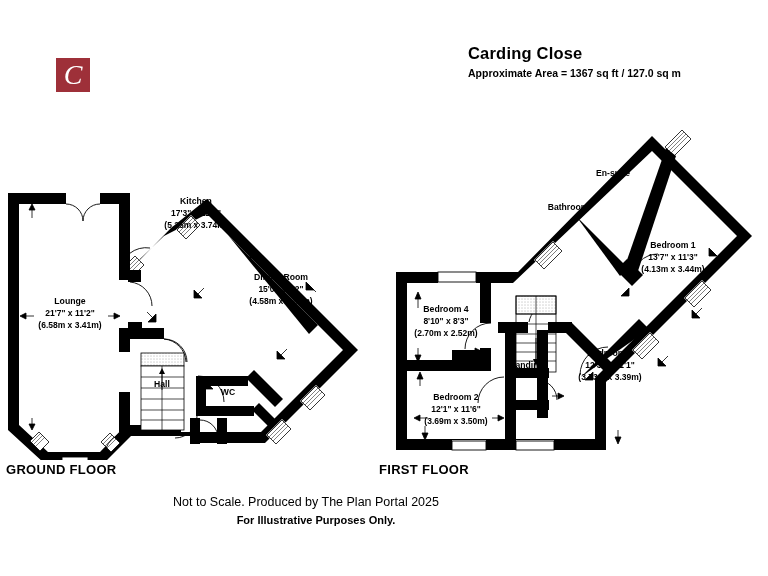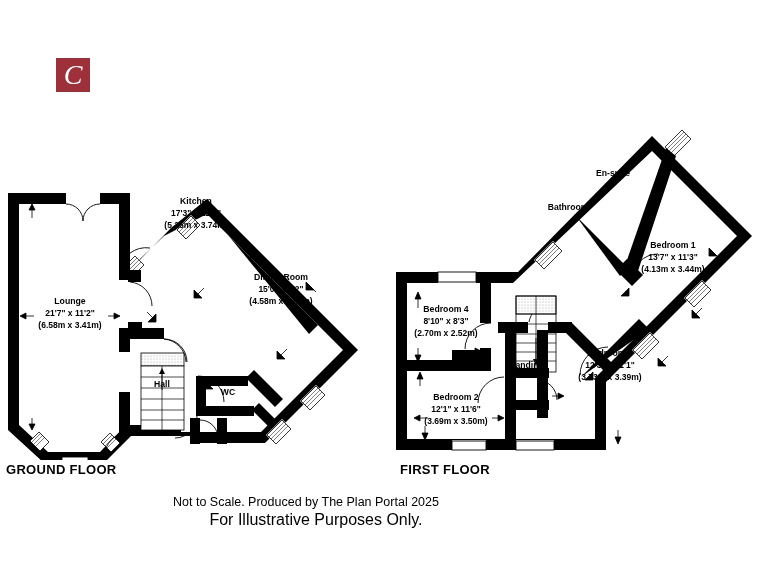--- a/index.html
+++ b/index.html
@@ -83,39 +83,39 @@
 
   #gf-label {
     position: absolute;
     left: 6px; top: 462px;
     font-size: 13px;
     font-weight: bold;
     letter-spacing: 0.3px;
   }
   #ff-label {
     position: absolute;
-    left: 400px; top: 462px;
+    left: 379px; top: 462px;
     font-size: 13px;
     font-weight: bold;
     letter-spacing: 0.3px;
   }
 
   #footer {
     position: absolute;
     left: 0; top: 494px;
     width: 612px;
     text-align: center;
   }
   #footer-line1 {
     font-size: 12.5px;
     line-height: 16px;
   }
   #footer-line2 {
-    font-size: 16px;
-    font-weight: normal;
+    font-size: 11px;
+    font-weight: bold;
     line-height: 16px;
     margin-top: 2px;
     margin-left: 20px;
   }
 
   
   .plan-svg {
     position: absolute;
     display: block;
   }
@@ -134,20 +134,24 @@
 <div id="page">
 
   <div id="brand">
     <div id="brand-mark">
       <span>C</span>
     </div>
     <div id="brand-name">CARTERS</div>
     <div id="brand-sub">ESTATE AGENTS</div>
   </div>
 
+  <div id="title-block">
+    <div id="plan-title">Carding Close</div>
+    <div id="plan-area">Approximate Area = 1367 sq ft / 127.0 sq m</div>
+  </div>
 
   <svg id="gf-svg" class="plan-svg" width="380" height="360" viewBox="0 0 380 360">
     <defs>
       <pattern id="stairhatch" width="3" height="3" patternUnits="userSpaceOnUse">
         <rect width="3" height="3" fill="#ffffff"></rect>
         <circle cx="1" cy="1" r="0.45" fill="#555"></circle>
       </pattern>
       <marker id="dimarrowL" markerWidth="7" markerHeight="7" refX="6" refY="3.5" orient="auto">
         <path d="M6,0 L0,3.5 L6,7 z" fill="#000"></path>
       </marker>

